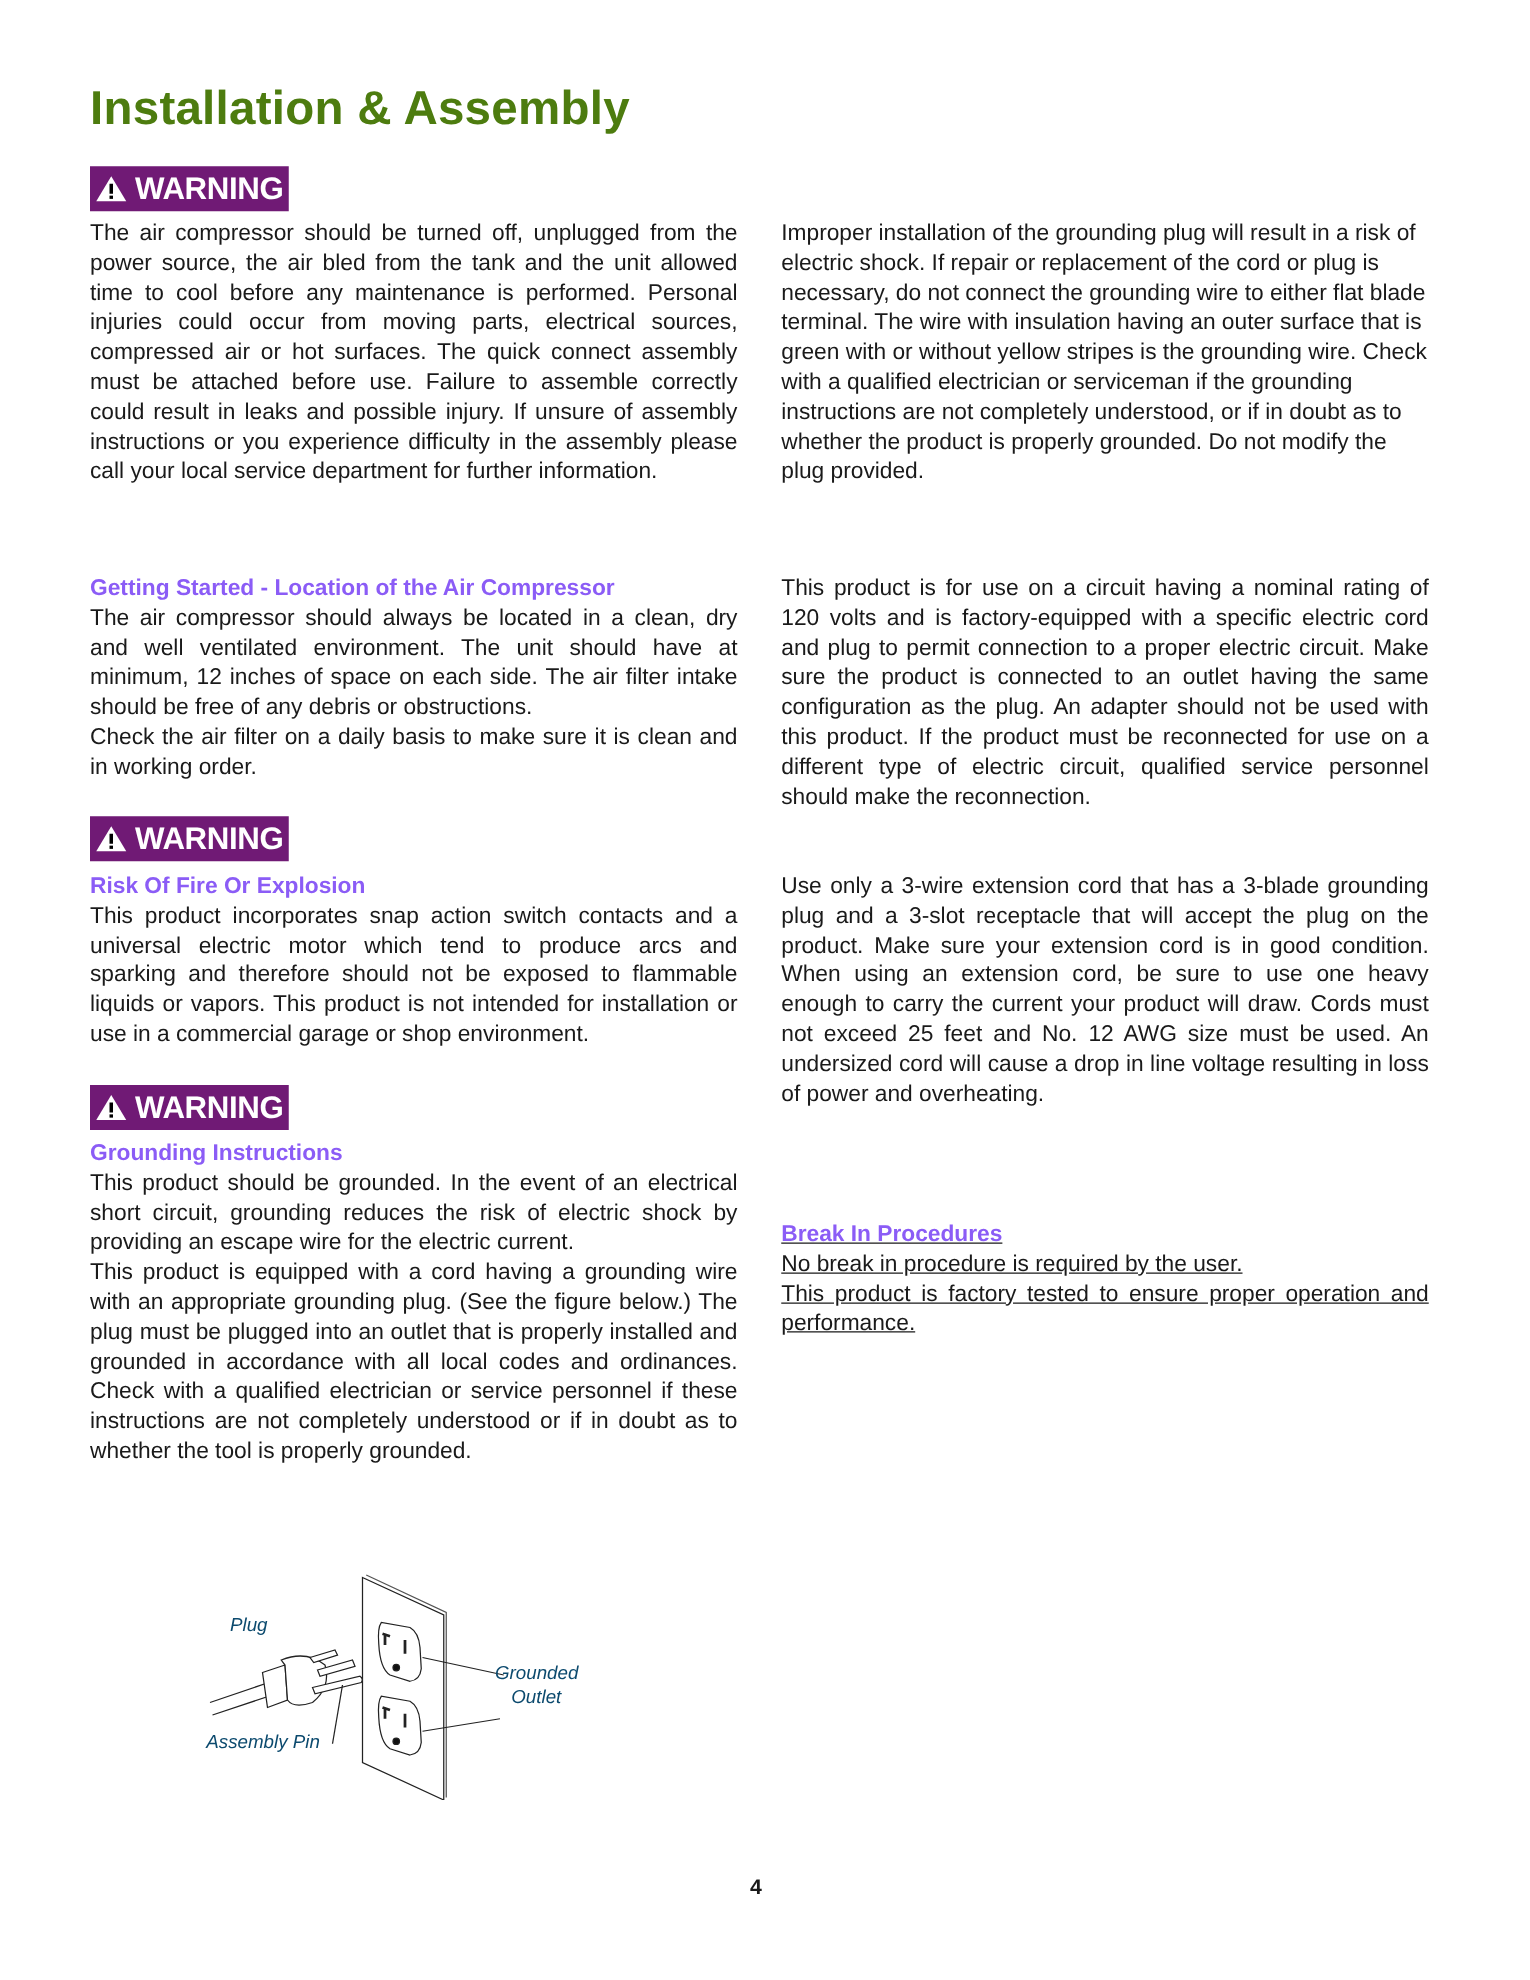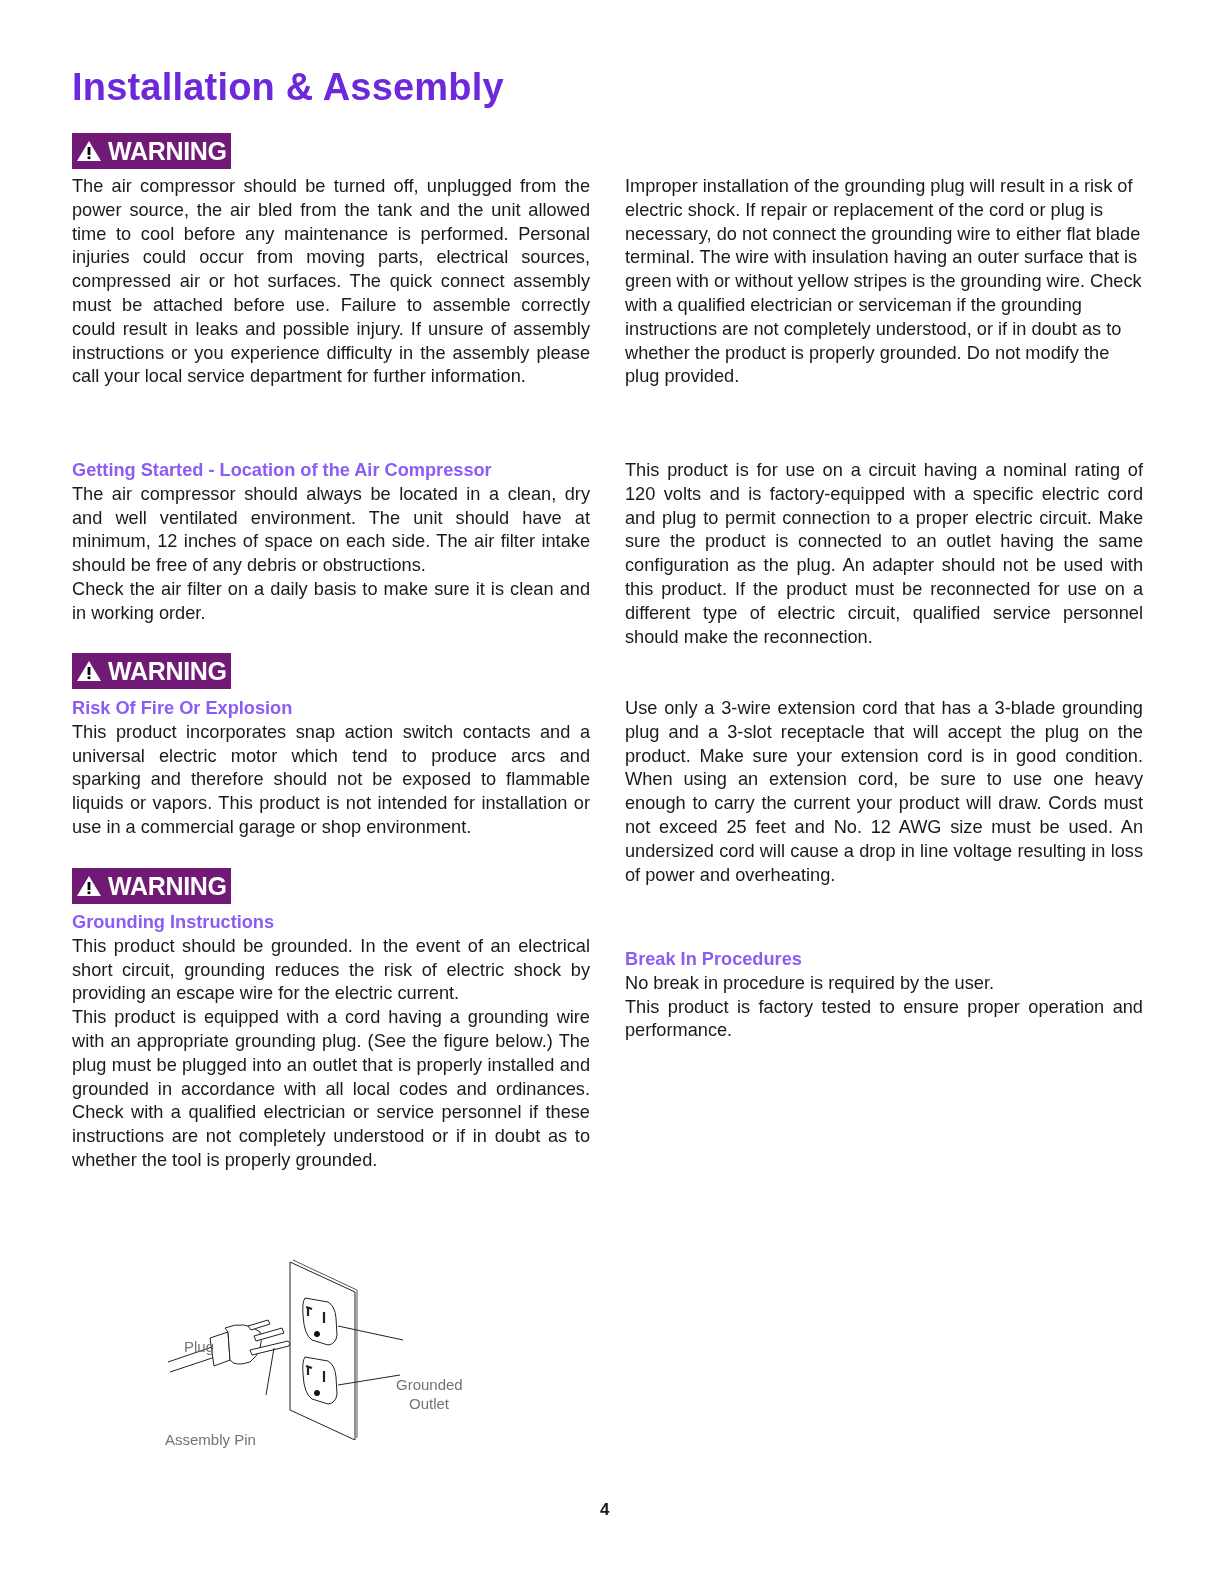--- a/index.html
+++ b/index.html
@@ -1,29 +1,29 @@
 <!DOCTYPE html>
 <html><head>
 <meta charset="utf-8">
 <style>
   html, body { margin: 0; padding: 0; background: #ffffff; }
   body { width: 1224px; height: 1584px; position: relative; overflow: hidden;
          font-family: "Liberation Sans", sans-serif; color: #1a1a1a; }
   .title { position: absolute; left: 72px; top: 66px; font-size: 38px; font-weight: bold;
-           margin: 0; letter-spacing: 0.2px; color: #6d28d9; text-align: right; }
+           margin: 0; letter-spacing: 0.2px; color: #4d7c0f; text-align: right; }
   .warn { position: absolute; display: inline-flex; align-items: center; background: #701a75;
           color: #fff; font-weight: bold; font-size: 25px; height: 36px; padding: 0 4px 0 4px;
           letter-spacing: -0.3px; }
   .warn svg { width: 26px; height: 22px; margin-right: 6px; }
   .col { position: absolute; width: 518px; font-size: 18.2px; line-height: 23.8px; }
   .col p { margin: 0; text-align: justify; }
   .col p.left { text-align: left; }
   .col h3 { margin: 0; font-size: 18.2px; font-weight: bold; line-height: 23.8px; color: #8b5cf6; }
   .figure { position: absolute; left: 150px; top: 1240px; width: 330px; height: 200px; }
-  .fig-label { position: absolute; font-size: 15px; color: #737373; margin-top: 46px; }
+  .fig-label { position: absolute; font-style: italic; font-size: 15px; color: #0c4a6e; }
   .page-num { position: absolute; left: 600px; top: 1500px; font-size: 17px; font-weight: bold; }
 </style>
 </head>
 <body>
 
 <h1 class="title">Installation &amp; Assembly</h1>
 
 <div class="warn" style="left:72px; top:133px;">
   <svg viewBox="0 0 26 22">
     <polygon points="13,1 25,21 1,21" fill="#fff"></polygon>
@@ -77,21 +77,21 @@
 </div>
 
 <div class="col" style="left:625px; top:459px;">
   <p>This product is for use on a circuit having a nominal rating of 120 volts and is factory-equipped with a specific electric cord and plug to permit connection to a proper electric circuit. Make sure the product is connected to an outlet having the same configuration as the plug. An adapter should not be used with this product. If the product must be reconnected for use on a different type of electric circuit, qualified service personnel should make the reconnection.</p>
 </div>
 
 <div class="col" style="left:625px; top:697px;">
   <p>Use only a 3-wire extension cord that has a 3-blade grounding plug and a 3-slot receptacle that will accept the plug on the product. Make sure your extension cord is in good condition. When using an extension cord, be sure to use one heavy enough to carry the current your product will draw. Cords must not exceed 25 feet and No. 12 AWG size must be used. An undersized cord will cause a drop in line voltage resulting in loss of power and overheating.</p>
 </div>
 
-<div class="col" style="left:625px; top:948px;">
+<div class="col" style="left:625px; top:976px;text-decoration:underline;">
   <h3>Break In Procedures</h3>
   <p class="left">No break in procedure is required by the user.</p>
   <p>This product is factory tested to ensure proper operation and performance.</p>
 </div>
 
 <div class="figure">
   <svg width="330" height="200" viewBox="0 0 330 200" style="position:absolute;left:0;top:0;" fill="none" stroke="#222" stroke-width="1">
 
     <polygon points="140,22 205,52 205,200 140,170" fill="#fff"></polygon>
     <polyline points="143,20 207,50 207,198" stroke="#555"></polyline>

